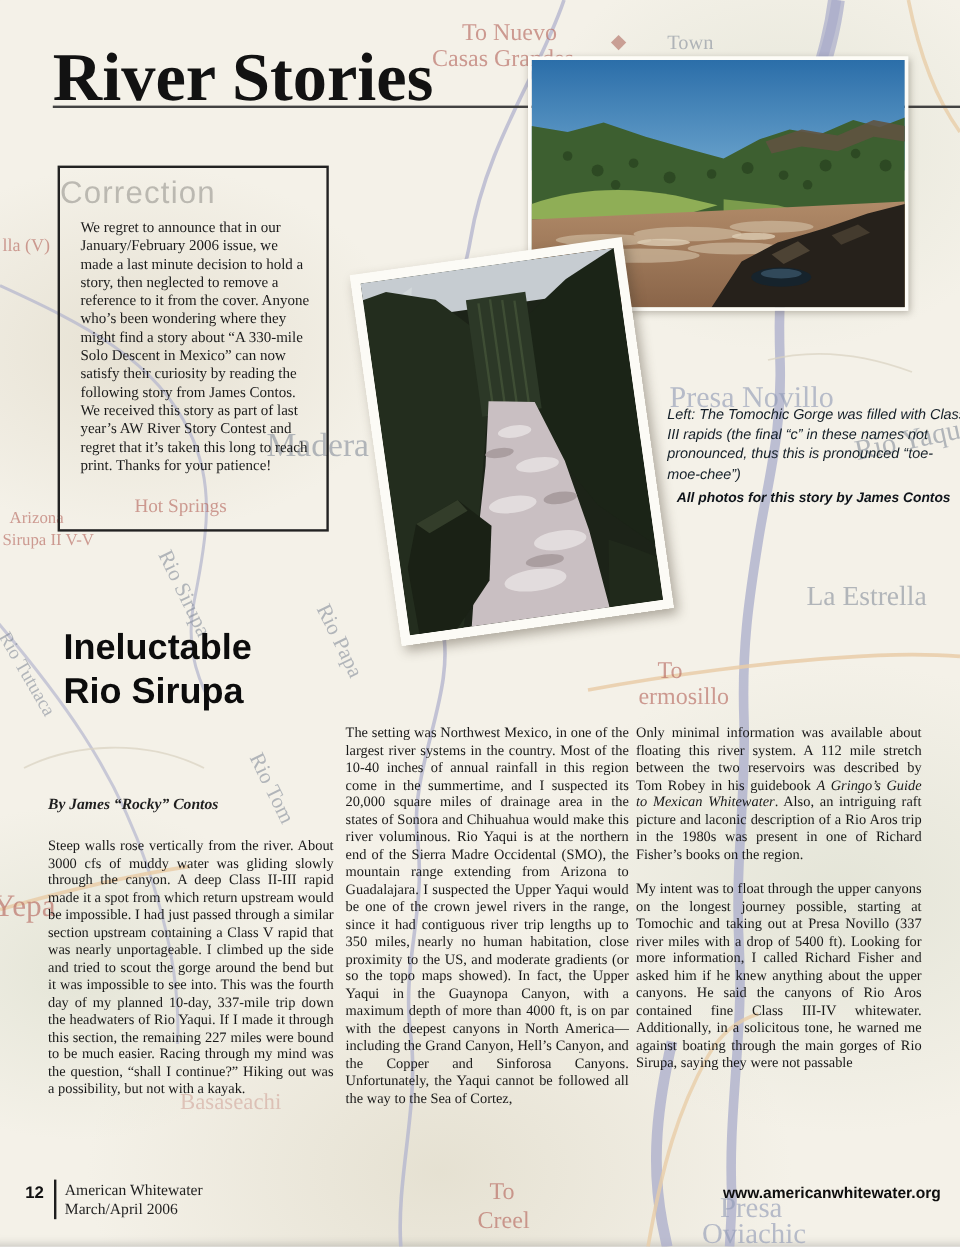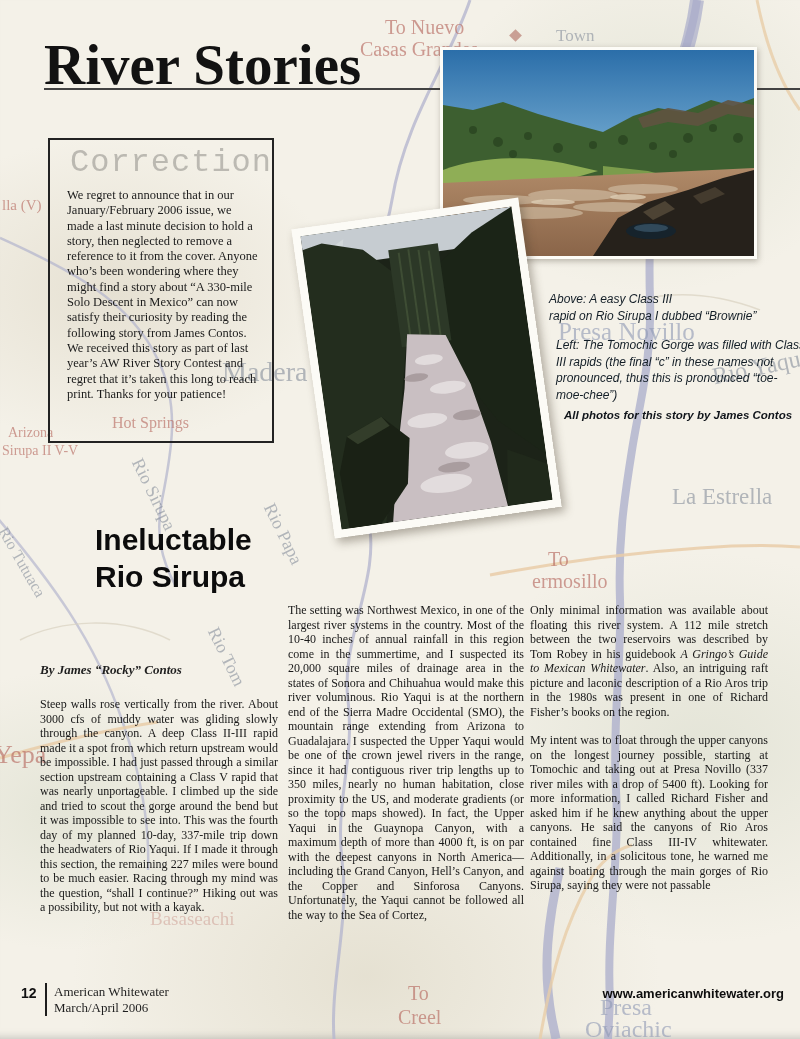--- a/index.html
+++ b/index.html
@@ -22,27 +22,27 @@
   .gray{color:rgba(136,144,156,.62);}
   .blue{color:rgba(143,154,180,.62);}
   .marker{position:absolute;left:511px;top:31px;width:9px;height:9px;background:rgba(168,92,82,.55);transform:rotate(45deg);z-index:1;}
   #title-rule{position:absolute;left:44px;top:88px;width:756px;height:2px;background:#424242;z-index:2;}
   #page-title{position:absolute;left:44px;top:36px;margin:0;font-weight:700;font-size:57px;line-height:1;color:#121212;z-index:3;letter-spacing:0px;font-family:"Liberation Serif",serif;}
   figure{margin:0;padding:0;}
   #photo-top{position:absolute;left:440px;top:47px;width:311px;height:206px;border:3px solid #fdfcf7;box-shadow:1px 2px 6px rgba(70,60,45,.35);z-index:3;}
   #photo-gorge{position:absolute;left:312px;top:212px;width:213px;height:296px;border:8px solid #fcfbf6;transform:rotate(-8deg);box-shadow:3px 5px 10px rgba(70,60,45,.4);z-index:4;}
   #photo-top svg,#photo-gorge svg{display:block;}
   #correction-box{position:absolute;left:48px;top:138px;width:222px;height:301px;border:2px solid #222;background:transparent;z-index:5;}
-  .corr-head{font-size:32px;line-height:1;color:rgba(142,140,134,.55);text-align:right;margin-top:7px;letter-spacing:1px;font-family:Liberation Mono, monospace;}
+  .corr-head{font-size:26px;line-height:1;color:rgba(142,140,134,.55);text-align:left;margin-top:7px;letter-spacing:1px;font-family:Liberation Sans, sans-serif;}
   .corr-body{margin:9px 12px 0 17px;width:193px;font-size:12.5px;line-height:15.3px;color:#1b1b1b;}
   .cap{position:absolute;font-family:"Liberation Sans",sans-serif;font-style:italic;font-size:12px;line-height:16.5px;color:#131e27;white-space:pre-line;z-index:6;}
   #cap-above{left:549px;top:291px;width:250px;}
   #cap-left{left:556px;top:337px;width:250px;}
   #cap-credit{position:absolute;left:564px;top:409px;font-family:"Liberation Sans",sans-serif;font-weight:bold;font-size:11.5px;color:#0f141a;z-index:6;font-style:italic;}
-  #article-title{position:absolute;left:53px;top:521px;font-family:"Liberation Sans",sans-serif;font-weight:bold;font-size:30px;line-height:37px;color:#0c0c0c;z-index:6;margin-left:42px;}
+  #article-title{position:absolute;left:53px;top:521px;font-family:"Liberation Sans",sans-serif;font-weight:bold;font-size:30px;line-height:37px;color:#0c0c0c;z-index:6;}
   #byline{position:absolute;left:40px;top:662px;font-style:italic;font-weight:600;font-size:13px;color:#1f1f1f;z-index:6;}
   .body-col{position:absolute;font-size:12px;line-height:14.5px;text-align:justify;color:#181818;z-index:6;margin:0;}
   #col1{left:40px;top:697px;width:238px;}
   #col2{left:288px;top:603px;width:236px;}
   #col3{left:530px;top:603px;width:238px;}
   #col3 p{margin:0 0 14px 0;}
   #pageno{position:absolute;left:21px;top:985px;font-family:"Liberation Sans",sans-serif;font-weight:bold;font-size:14px;color:#111;z-index:6;}
   #footer-rule{position:absolute;left:45px;top:983px;width:2px;height:33px;background:#1d1d1d;z-index:6;}
   #pub{position:absolute;left:54px;top:984px;font-size:13px;line-height:15.5px;color:#1f1f1f;z-index:6;}
   #site{position:absolute;right:30px;top:986px;font-family:"Liberation Sans",sans-serif;font-weight:bold;font-size:13px;color:#0e0e0e;z-index:6;}
@@ -172,22 +172,20 @@
       <path d="M18,205 L55,190 L62,200 L28,214 Z" fill="#39452f" opacity="0.8"></path>
       <path d="M168,296 L175,240 L195,250 L213,260 L213,296 Z" fill="#20291b"></path>
     </svg>
   </figure>
 
   <div id="correction-box">
     <div class="corr-head">Correction</div>
     <p class="corr-body">We regret to announce that in our January/February 2006 issue, we made a last minute decision to hold a story, then neglected to remove a reference to it from the cover. Anyone who’s been wondering where they might find a story about “A 330-mile Solo Descent in Mexico” can now satisfy their curiosity by reading the following story from James Contos. We received this story as part of last year’s AW River Story Contest and regret that it’s taken this long to reach print. Thanks for your patience!</p>
   </div>
 
-  <div class="cap" id="cap-above">Above: A easy Class III
-rapid on Rio Sirupa I dubbed “Brownie”</div>
   <div class="cap" id="cap-left">Left: The Tomochic Gorge was filled with Class
 III rapids (the final “c” in these names not
 pronounced, thus this is pronounced “toe-
 moe-chee”)</div>
   <div id="cap-credit">All photos for this story by James Contos</div>
 
   <div id="article-title">
     <div>Ineluctable</div>
     <div>Rio Sirupa</div>
   </div>

